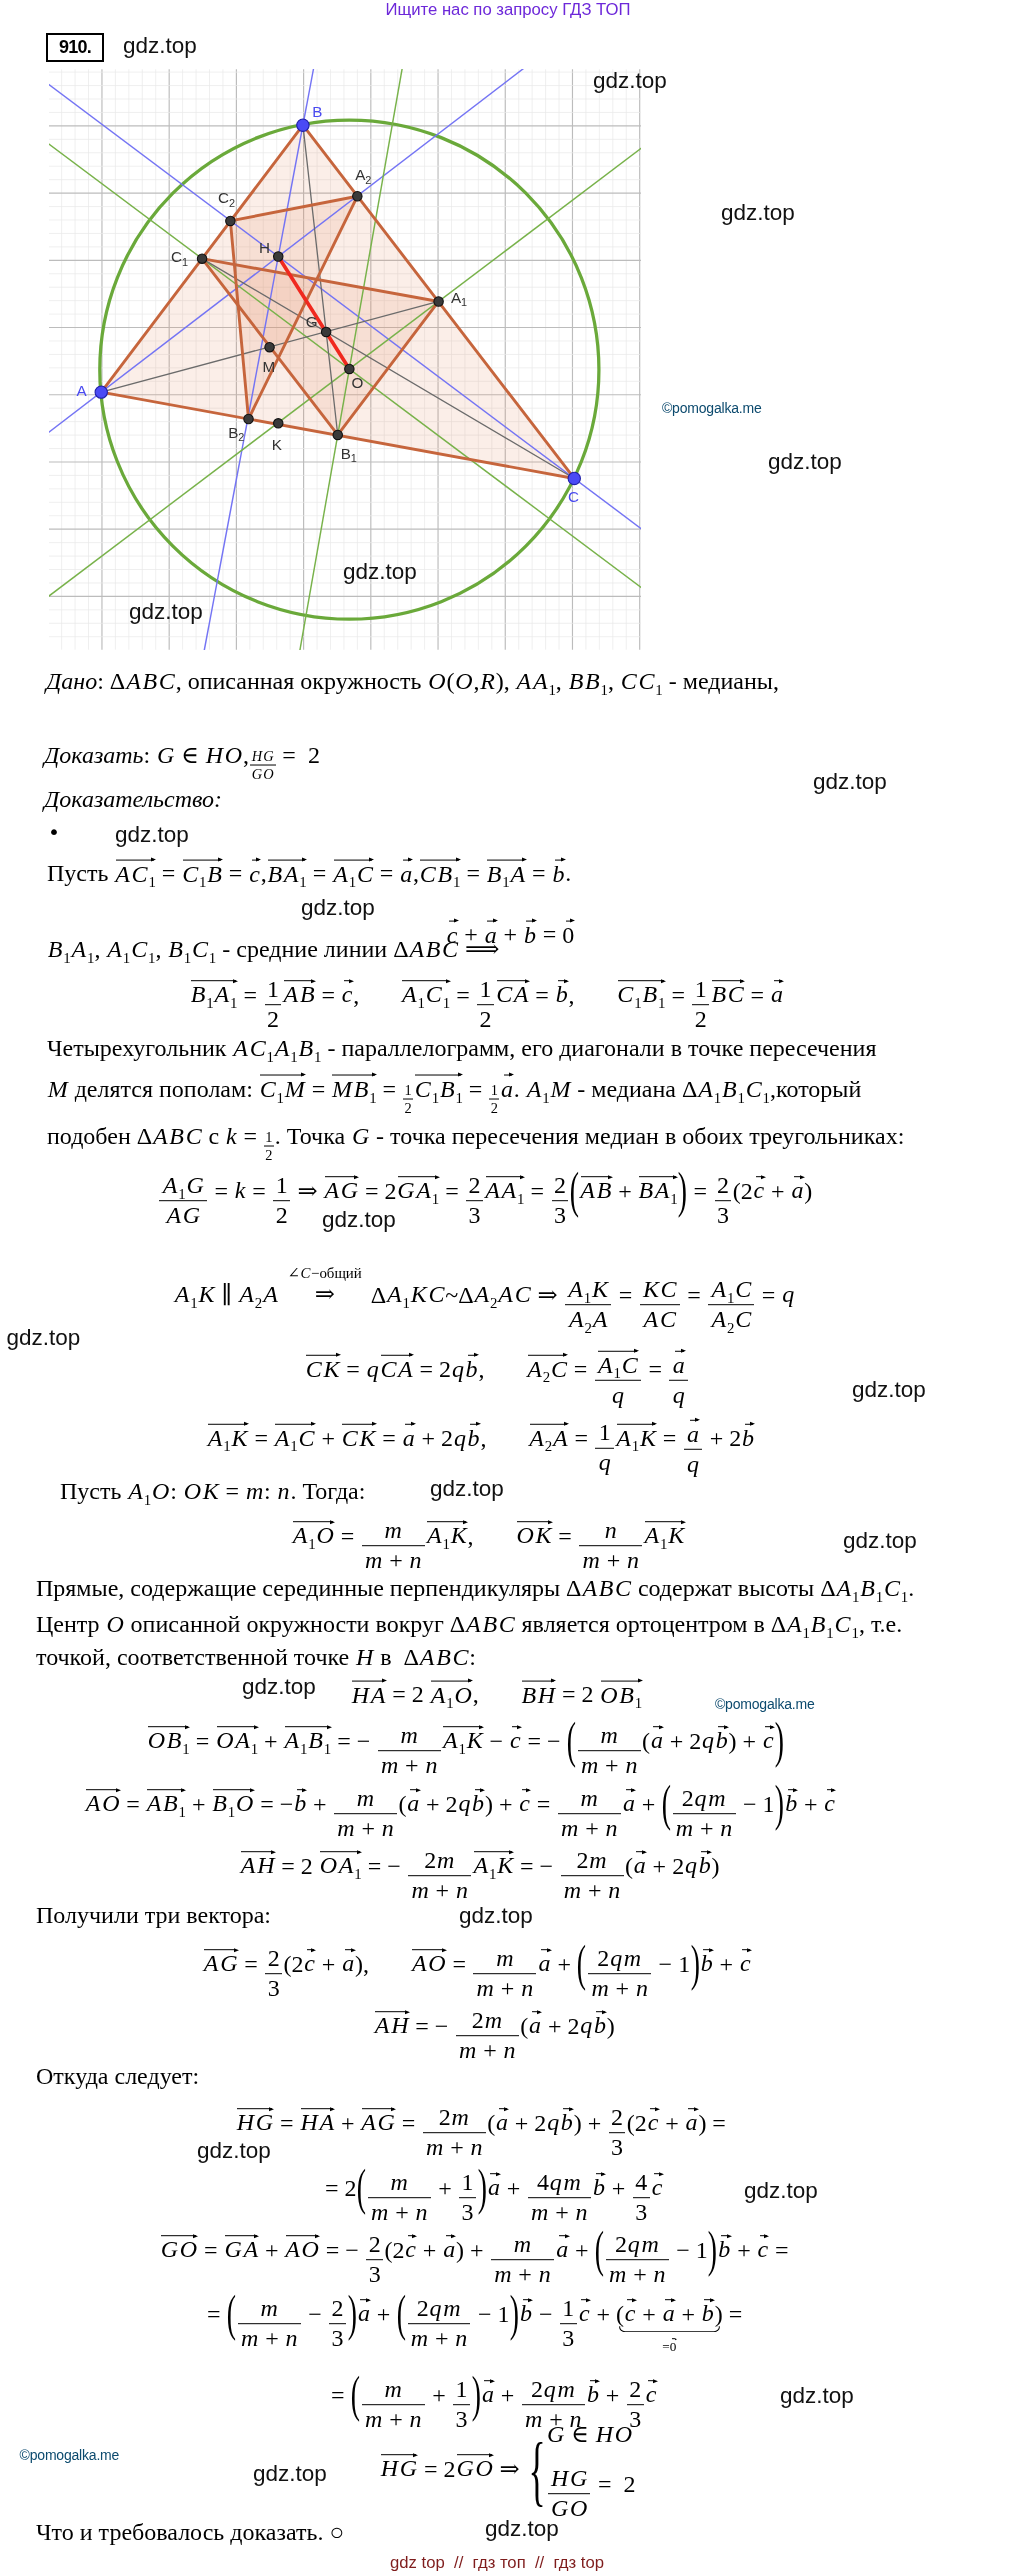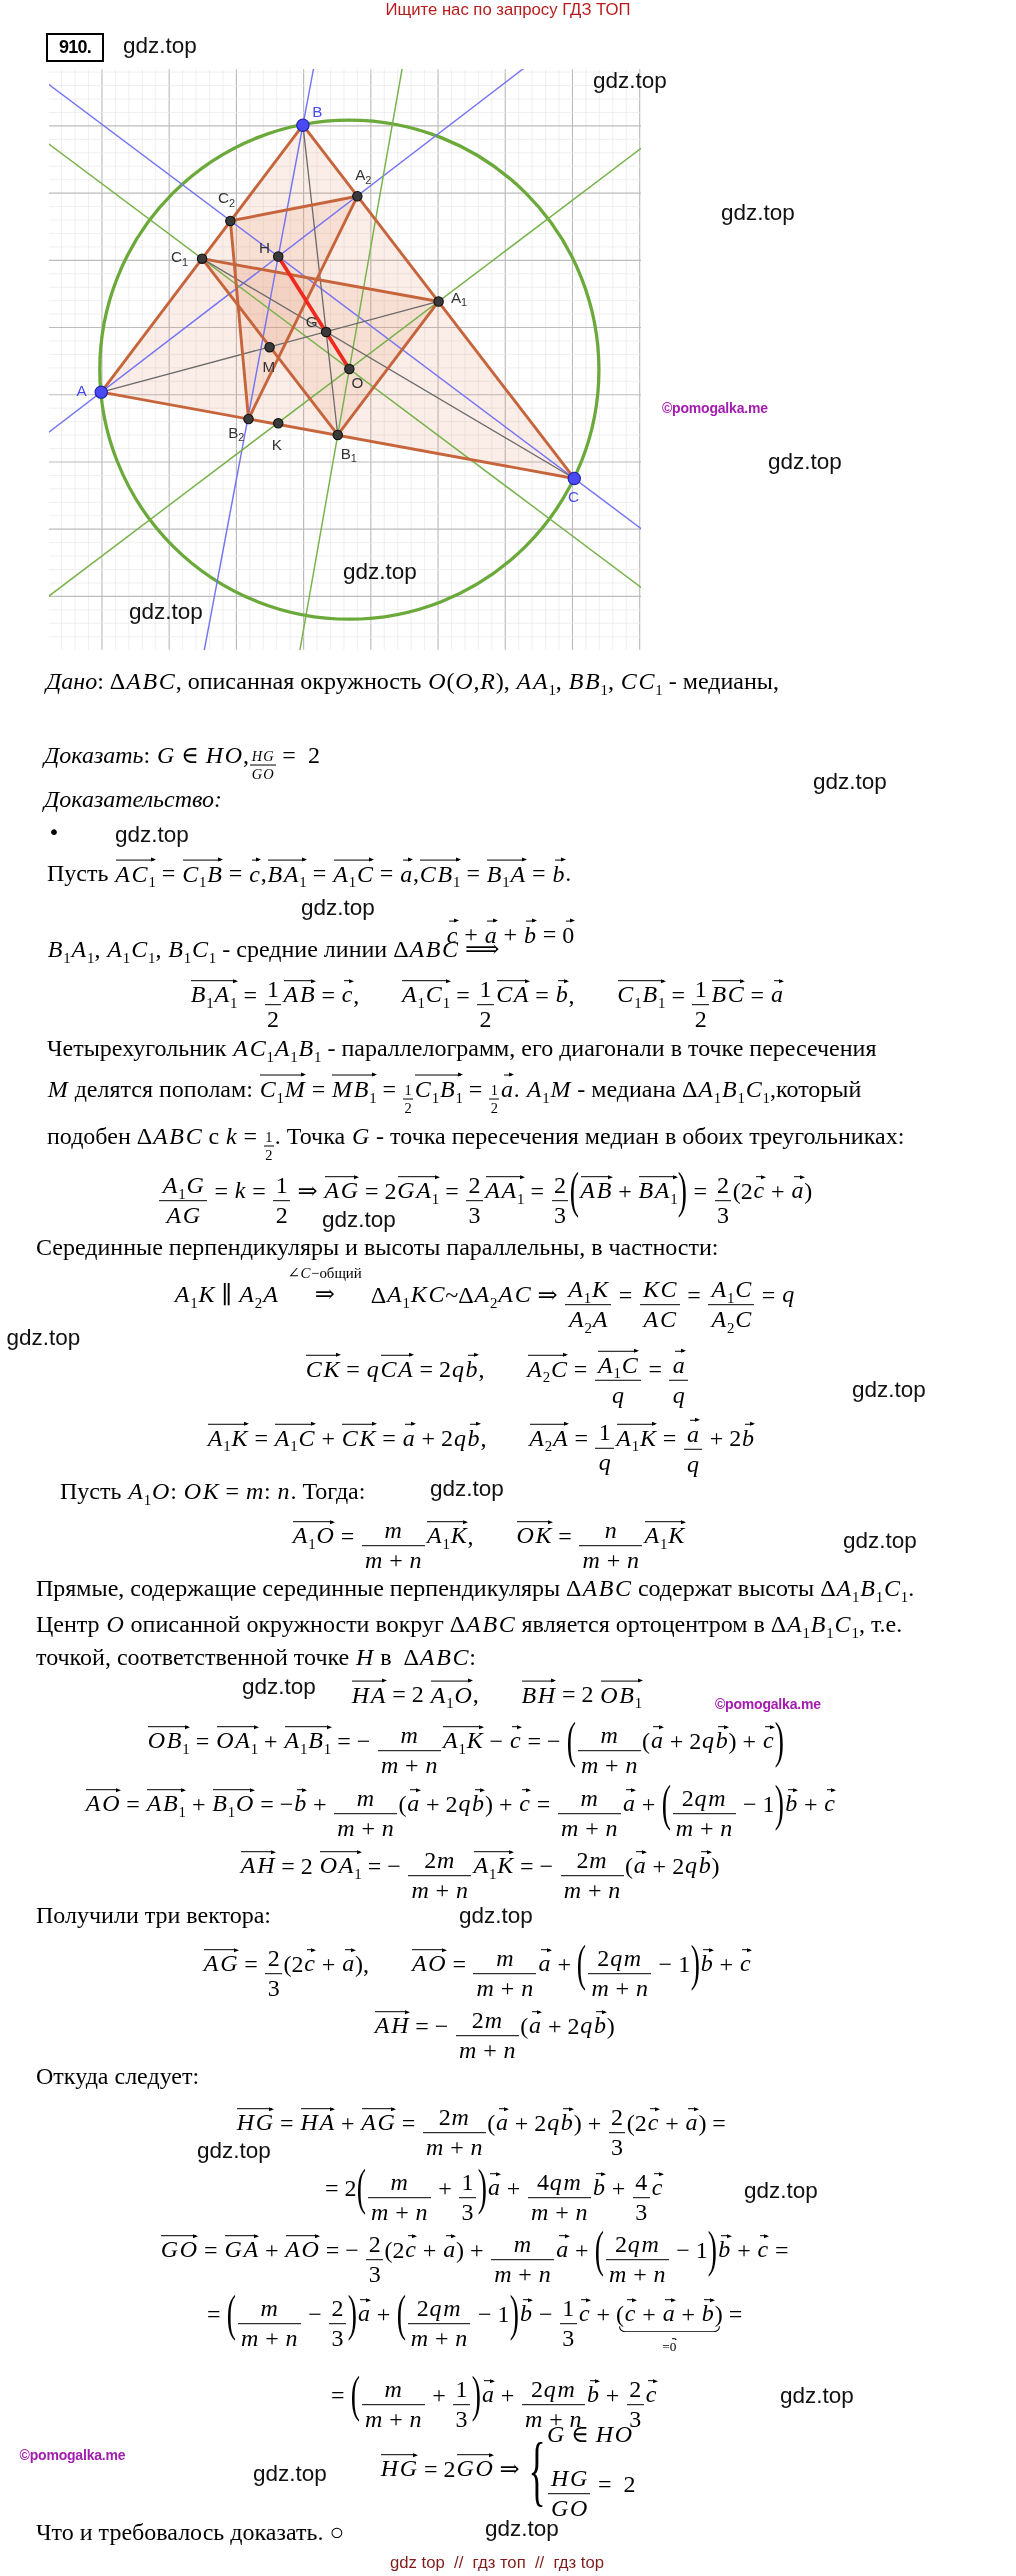--- a/index.html
+++ b/index.html
@@ -1,24 +1,24 @@
 <!DOCTYPE html>
 <html style="font-size:11.6px"><head>
 <meta charset="utf-8">
 <style>
   *{box-sizing:content-box;}
   html,body{margin:0;padding:0;background:#fff;}
   #page{position:relative;width:1016px;height:2576px;overflow:hidden;background:#fff;color:#000;}
   .banner{position:absolute;left:0;top:10.2px;width:1016px;text-align:center;transform:translateY(-50%);
-    font-family:"Liberation Sans",sans-serif;font-size:16.7px;color:#b91c1c;white-space:nowrap;}
+    font-family:"Liberation Sans",sans-serif;font-size:16.7px;color:#6d28d9;white-space:nowrap;}
   .numbox{position:absolute;left:46px;top:33px;width:54px;height:25px;border:2.2px solid #000;
     font-family:"Liberation Sans",sans-serif;font-weight:bold;font-size:18px;line-height:25px;text-align:center;letter-spacing:-0.7px;}
   .wm{position:absolute;transform:translateY(-50%);font-family:"Liberation Sans",sans-serif;font-size:22.5px;line-height:1;color:#111;white-space:nowrap;}
   .hwm{left:123px;top:46px;}
-  .pg{position:absolute;transform:translateY(-50%);font-family:"Liberation Sans",sans-serif;font-weight:bold;font-size:14px;line-height:1;color:#a21caf;white-space:nowrap;letter-spacing:-0.2px;}
+  .pg{position:absolute;transform:translateY(-50%);font-family:"Liberation Sans",sans-serif;font-weight:normal;font-size:14px;line-height:1;color:#0c4a6e;white-space:nowrap;letter-spacing:-0.2px;}
   #figure{position:absolute;display:block;}
   #figure text{font-family:"Liberation Sans",sans-serif;}
   #proof{position:absolute;left:0;top:0;width:1016px;height:2576px;}
   .row{position:absolute;white-space:pre;transform:translateY(-50%);
     font-family:"Liberation Serif","DejaVu Serif","DejaVu Sans",serif;font-size:24px;line-height:1.25;color:#000;}
   .row.bullet{font-family:"DejaVu Sans",sans-serif;font-size:20.3px;}
   .mi{font-style:italic;padding:0 .035em;}
   .it{font-style:italic;}
   .sub{font-size:.62em;position:relative;top:.38em;line-height:0;}
   .vec{display:inline-block;position:relative;line-height:1;padding-top:.16em;}
@@ -209,21 +209,20 @@
       <div class="row" style="left: 44px; top: 799px;"><span class="it">Доказательство:</span></div>
       <div class="row bullet" style="left: 48px; top: 833px;">•</div>
       <div class="row" style="left: 47px; top: 873px;">Пусть <span class="vec"><span class="mi">A</span><span class="mi">C</span><span class="sub">1</span></span> = <span class="vec"><span class="mi">C</span><span class="sub">1</span><span class="mi">B</span></span> = <span class="vec vec-s"><span class="mi">c</span></span>,<span class="vec"><span class="mi">B</span><span class="mi">A</span><span class="sub">1</span></span> = <span class="vec"><span class="mi">A</span><span class="sub">1</span><span class="mi">C</span></span> = <span class="vec vec-s"><span class="mi">a</span></span>,<span class="vec"><span class="mi">C</span><span class="mi">B</span><span class="sub">1</span></span> = <span class="vec"><span class="mi">B</span><span class="sub">1</span><span class="mi">A</span></span> = <span class="vec vec-s"><span class="mi">b</span></span>.</div>
       <div class="row" style="left: 446px; top: 934px;"><span class="vec vec-s"><span class="mi">c</span></span> + <span class="vec vec-s"><span class="mi">a</span></span> + <span class="vec vec-s"><span class="mi">b</span></span> = <span class="vec vec-s">0</span></div>
       <div class="row" style="left: 47px; top: 949px;"><span class="mi">B</span><span class="sub">1</span><span class="mi">A</span><span class="sub">1</span>, <span class="mi">A</span><span class="sub">1</span><span class="mi">C</span><span class="sub">1</span>, <span class="mi">B</span><span class="sub">1</span><span class="mi">C</span><span class="sub">1</span> - средние линии Δ<span class="mi">A</span><span class="mi">B</span><span class="mi">C</span> ⟹</div>
       <div class="row" style="left: 190px; top: 997px;"><span class="vec"><span class="mi">B</span><span class="sub">1</span><span class="mi">A</span><span class="sub">1</span></span> = <span class="frac"><span class="num">1</span><span class="den">2</span></span><span class="vec"><span class="mi">A</span><span class="mi">B</span></span> = <span class="vec vec-s"><span class="mi">c</span></span>,       <span class="vec"><span class="mi">A</span><span class="sub">1</span><span class="mi">C</span><span class="sub">1</span></span> = <span class="frac"><span class="num">1</span><span class="den">2</span></span><span class="vec"><span class="mi">C</span><span class="mi">A</span></span> = <span class="vec vec-s"><span class="mi">b</span></span>,       <span class="vec"><span class="mi">C</span><span class="sub">1</span><span class="mi">B</span><span class="sub">1</span></span> = <span class="frac"><span class="num">1</span><span class="den">2</span></span><span class="vec"><span class="mi">B</span><span class="mi">C</span></span> = <span class="vec vec-s"><span class="mi">a</span></span></div>
       <div class="row" style="left: 47px; top: 1048px;">Четырехугольник <span class="mi">A</span><span class="mi">C</span><span class="sub">1</span><span class="mi">A</span><span class="sub">1</span><span class="mi">B</span><span class="sub">1</span> - параллелограмм, его диагонали в точке пересечения</div>
       <div class="row" style="left: 47px; top: 1091px;"><span class="mi">M</span> делятся пополам: <span class="vec"><span class="mi">C</span><span class="sub">1</span><span class="mi">M</span></span> = <span class="vec"><span class="mi">M</span><span class="mi">B</span><span class="sub">1</span></span> = <span class="frac frac-s"><span class="num">1</span><span class="den">2</span></span><span class="vec"><span class="mi">C</span><span class="sub">1</span><span class="mi">B</span><span class="sub">1</span></span> = <span class="frac frac-s"><span class="num">1</span><span class="den">2</span></span><span class="vec vec-s"><span class="mi">a</span></span>. <span class="mi">A</span><span class="sub">1</span><span class="mi">M</span> - медиана Δ<span class="mi">A</span><span class="sub">1</span><span class="mi">B</span><span class="sub">1</span><span class="mi">C</span><span class="sub">1</span>,который</div>
       <div class="row" style="left: 47px; top: 1138px;">подобен Δ<span class="mi">A</span><span class="mi">B</span><span class="mi">C</span> с <span class="mi">k</span> = <span class="frac frac-s"><span class="num">1</span><span class="den">2</span></span>. Точка <span class="mi">G</span> - точка пересечения медиан в обоих треугольниках:</div>
       <div class="row" style="left: 158px; top: 1193px;"><span class="frac"><span class="num"><span class="mi">A</span><span class="sub">1</span><span class="mi">G</span></span><span class="den"><span class="mi">A</span><span class="mi">G</span></span></span> = <span class="mi">k</span> = <span class="frac"><span class="num">1</span><span class="den">2</span></span> ⇒ <span class="vec"><span class="mi">A</span><span class="mi">G</span></span> = 2<span class="vec"><span class="mi">G</span><span class="mi">A</span><span class="sub">1</span></span> = <span class="frac"><span class="num">2</span><span class="den">3</span></span><span class="vec"><span class="mi">A</span><span class="mi">A</span><span class="sub">1</span></span> = <span class="frac"><span class="num">2</span><span class="den">3</span></span><span class="bigp">(</span><span class="vec"><span class="mi">A</span><span class="mi">B</span></span> + <span class="vec"><span class="mi">B</span><span class="mi">A</span><span class="sub">1</span></span><span class="bigp">)</span> = <span class="frac"><span class="num">2</span><span class="den">3</span></span>(2<span class="vec vec-s"><span class="mi">c</span></span> + <span class="vec vec-s"><span class="mi">a</span></span>)</div>
-      <div class="row" style="left: 36px; top: 1247px;">Серединные перпендикуляры и высоты параллельны, в частности:</div>
       <div class="row" style="left: 174px; top: 1297px;"><span class="mi">A</span><span class="sub">1</span><span class="mi">K</span> ∥ <span class="mi">A</span><span class="sub">2</span><span class="mi">A</span>      <span class="ov">⇒<span class="ov-label">∠<span class="mi">C</span>−общий</span></span>      Δ<span class="mi">A</span><span class="sub">1</span><span class="mi">K</span><span class="mi">C</span>~Δ<span class="mi">A</span><span class="sub">2</span><span class="mi">A</span><span class="mi">C</span> ⇒ <span class="frac"><span class="num"><span class="mi">A</span><span class="sub">1</span><span class="mi">K</span></span><span class="den"><span class="mi">A</span><span class="sub">2</span><span class="mi">A</span></span></span> = <span class="frac"><span class="num"><span class="mi">K</span><span class="mi">C</span></span><span class="den"><span class="mi">A</span><span class="mi">C</span></span></span> = <span class="frac"><span class="num"><span class="mi">A</span><span class="sub">1</span><span class="mi">C</span></span><span class="den"><span class="mi">A</span><span class="sub">2</span><span class="mi">C</span></span></span> = <span class="mi">q</span></div>
       <div class="row" style="left: 305px; top: 1371px;"><span class="vec"><span class="mi">C</span><span class="mi">K</span></span> = <span class="mi">q</span><span class="vec"><span class="mi">C</span><span class="mi">A</span></span> = 2<span class="mi">q</span><span class="vec vec-s"><span class="mi">b</span></span>,       <span class="vec"><span class="mi">A</span><span class="sub">2</span><span class="mi">C</span></span> = <span class="frac"><span class="num"><span class="vec"><span class="mi">A</span><span class="sub">1</span><span class="mi">C</span></span></span><span class="den"><span class="mi">q</span></span></span> = <span class="frac"><span class="num"><span class="vec vec-s"><span class="mi">a</span></span></span><span class="den"><span class="mi">q</span></span></span></div>
       <div class="row" style="left: 207px; top: 1440px;"><span class="vec"><span class="mi">A</span><span class="sub">1</span><span class="mi">K</span></span> = <span class="vec"><span class="mi">A</span><span class="sub">1</span><span class="mi">C</span></span> + <span class="vec"><span class="mi">C</span><span class="mi">K</span></span> = <span class="vec vec-s"><span class="mi">a</span></span> + 2<span class="mi">q</span><span class="vec vec-s"><span class="mi">b</span></span>,       <span class="vec"><span class="mi">A</span><span class="sub">2</span><span class="mi">A</span></span> = <span class="frac"><span class="num">1</span><span class="den"><span class="mi">q</span></span></span><span class="vec"><span class="mi">A</span><span class="sub">1</span><span class="mi">K</span></span> = <span class="frac"><span class="num"><span class="vec vec-s"><span class="mi">a</span></span></span><span class="den"><span class="mi">q</span></span></span> + 2<span class="vec vec-s"><span class="mi">b</span></span></div>
       <div class="row" style="left: 36px; top: 1491px; margin-left: 24px;">Пусть <span class="mi">A</span><span class="sub">1</span><span class="mi">O</span>: <span class="mi">O</span><span class="mi">K</span> = <span class="mi">m</span>: <span class="mi">n</span>. Тогда:</div>
       <div class="row" style="left: 292px; top: 1538px;"><span class="vec"><span class="mi">A</span><span class="sub">1</span><span class="mi">O</span></span> = <span class="frac"><span class="num"><span class="mi">m</span></span><span class="den"><span class="mi">m</span> + <span class="mi">n</span></span></span><span class="vec"><span class="mi">A</span><span class="sub">1</span><span class="mi">K</span></span>,       <span class="vec"><span class="mi">O</span><span class="mi">K</span></span> = <span class="frac"><span class="num"><span class="mi">n</span></span><span class="den"><span class="mi">m</span> + <span class="mi">n</span></span></span><span class="vec"><span class="mi">A</span><span class="sub">1</span><span class="mi">K</span></span></div>
       <div class="row" style="left: 36px; top: 1588px;">Прямые, содержащие серединные перпендикуляры Δ<span class="mi">A</span><span class="mi">B</span><span class="mi">C</span> содержат высоты Δ<span class="mi">A</span><span class="sub">1</span><span class="mi">B</span><span class="sub">1</span><span class="mi">C</span><span class="sub">1</span>.</div>
       <div class="row" style="left: 36px; top: 1624px;">Центр <span class="mi">O</span> описанной окружности вокруг Δ<span class="mi">A</span><span class="mi">B</span><span class="mi">C</span> является ортоцентром в Δ<span class="mi">A</span><span class="sub">1</span><span class="mi">B</span><span class="sub">1</span><span class="mi">C</span><span class="sub">1</span>, т.е.</div>
       <div class="row" style="left: 36px; top: 1657px;">точкой, соответственной точке <span class="mi">H</span> в  Δ<span class="mi">A</span><span class="mi">B</span><span class="mi">C</span>:</div>
       <div class="row" style="left: 351px; top: 1694px;"><span class="vec"><span class="mi">H</span><span class="mi">A</span></span> = 2 <span class="vec"><span class="mi">A</span><span class="sub">1</span><span class="mi">O</span></span>,       <span class="vec"><span class="mi">B</span><span class="mi">H</span></span> = 2 <span class="vec"><span class="mi">O</span><span class="mi">B</span><span class="sub">1</span></span></div>
       <div class="row" style="left: 147px; top: 1743px;"><span class="vec"><span class="mi">O</span><span class="mi">B</span><span class="sub">1</span></span> = <span class="vec"><span class="mi">O</span><span class="mi">A</span><span class="sub">1</span></span> + <span class="vec"><span class="mi">A</span><span class="sub">1</span><span class="mi">B</span><span class="sub">1</span></span> = − <span class="frac"><span class="num"><span class="mi">m</span></span><span class="den"><span class="mi">m</span> + <span class="mi">n</span></span></span><span class="vec"><span class="mi">A</span><span class="sub">1</span><span class="mi">K</span></span> − <span class="vec vec-s"><span class="mi">c</span></span> = − <span class="bigp">(</span><span class="frac"><span class="num"><span class="mi">m</span></span><span class="den"><span class="mi">m</span> + <span class="mi">n</span></span></span>(<span class="vec vec-s"><span class="mi">a</span></span> + 2<span class="mi">q</span><span class="vec vec-s"><span class="mi">b</span></span>) + <span class="vec vec-s"><span class="mi">c</span></span><span class="bigp">)</span></div>

